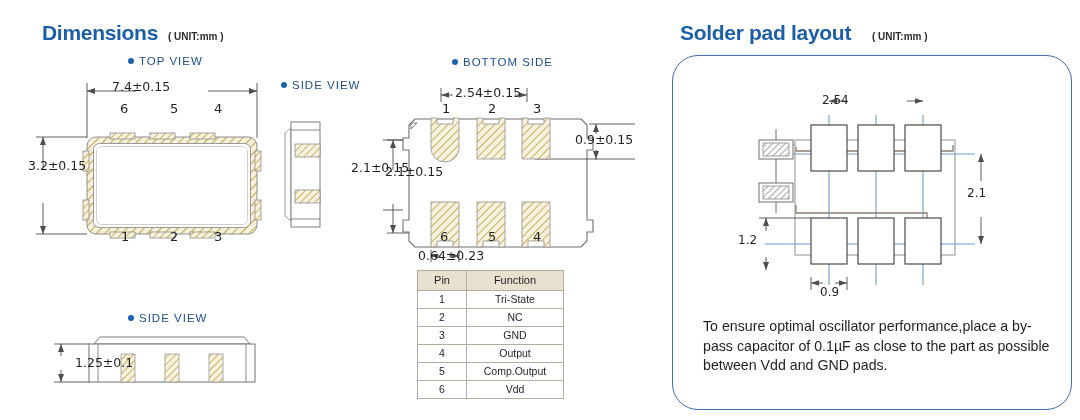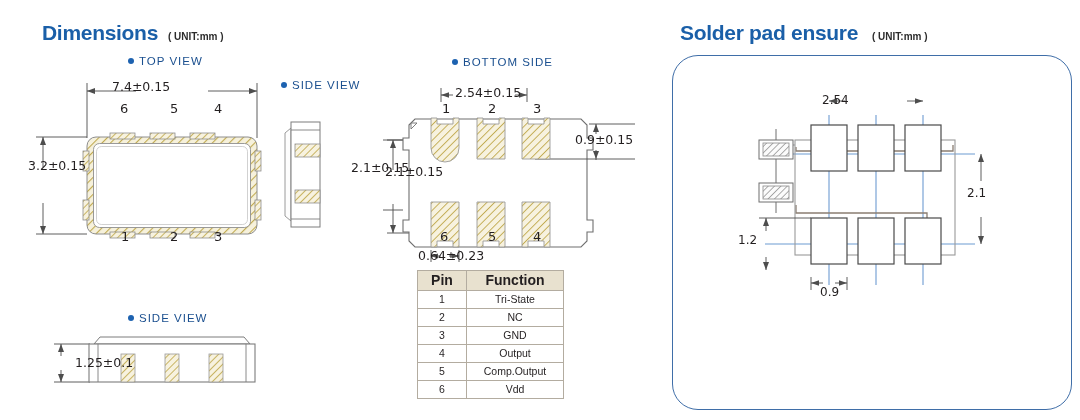--- a/index.html
+++ b/index.html
@@ -57,21 +57,21 @@
     border:1px solid #8a8276;
   }
   .pintable th,.pintable td{
     border:1px solid #b3aca0;
     font-size:10.5px;color:#231f20;
     text-align:center;
     font-family:"Liberation Sans",sans-serif;
     padding:0;height:17px;line-height:17px;
   }
   .pintable th{
-    background:#e8e1cf;font-weight:bold;font-size:14px;height:19px;line-height:19px;margin-top:12px;
+    background:#e8e1cf;font-weight:normal;font-size:11px;height:19px;line-height:19px;margin-top:12px;
   }
   .pintable .c-pin{width:48px;}
   .pintable .c-fn{width:96px;}
 
   
   .panel{
     position:absolute;left:672px;top:55px;
     width:400px;height:355px;
     border:1.6px solid #3f6ea8;
     border-radius:26px;
@@ -336,21 +336,21 @@
         <td>5</td>
         <td>Comp.Output</td>
       </tr>
       <tr>
         <td>6</td>
         <td>Vdd</td>
       </tr>
     </tbody>
   </table>
 
-  <div class="sec-title" style="left:680px;top:21px;">Solder pad ensure</div>
+  <div class="sec-title" style="left:680px;top:21px;">Solder pad layout</div>
   <div class="sec-unit" style="left:872px;top:31px;">( UNIT:mm )</div>
 
   <div class="panel"></div>
 
   <svg style="left:735px;top:85px;" width="270" height="215" viewBox="0 0 270 215">
     <defs>
       <pattern id="hatchCap" width="4.5" height="4.5" patternTransform="rotate(45)" patternUnits="userSpaceOnUse">
         <rect width="4.5" height="4.5" fill="#fbfbfb"></rect>
         <line x1="0" y1="0" x2="0" y2="4.5" stroke="#8a8a8a" stroke-width="1.4"></line>
       </pattern>
@@ -425,14 +425,15 @@
     </g>
     <polygon points="76,198 84,195.2 84,200.8" fill="#4d4d4d"></polygon>
     <polygon points="112,198 104,195.2 104,200.8" fill="#4d4d4d"></polygon>
   </svg>
 
   <div class="sldim" style="left:822px;top:93px;">2.54</div>
   <div class="sldim" style="left:967px;top:186px;">2.1</div>
   <div class="sldim" style="left:738px;top:233px;">1.2</div>
   <div class="sldim" style="left:820px;top:285px;">0.9</div>
 
+  <div class="note">To ensure optimal oscillator performance,place a by-pass capacitor of 0.1µF as close to the part as possible between Vdd and GND pads.</div>
 
 </div>
 
 </body></html>

